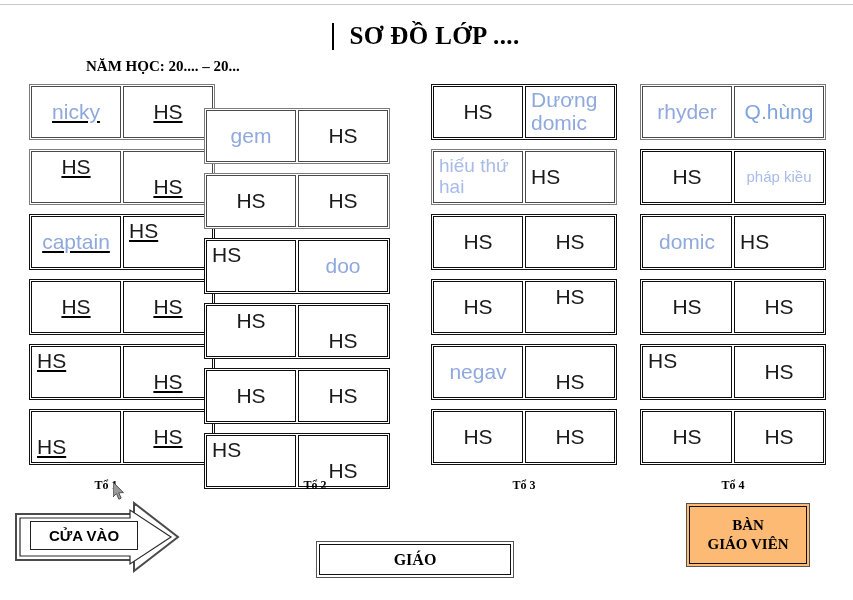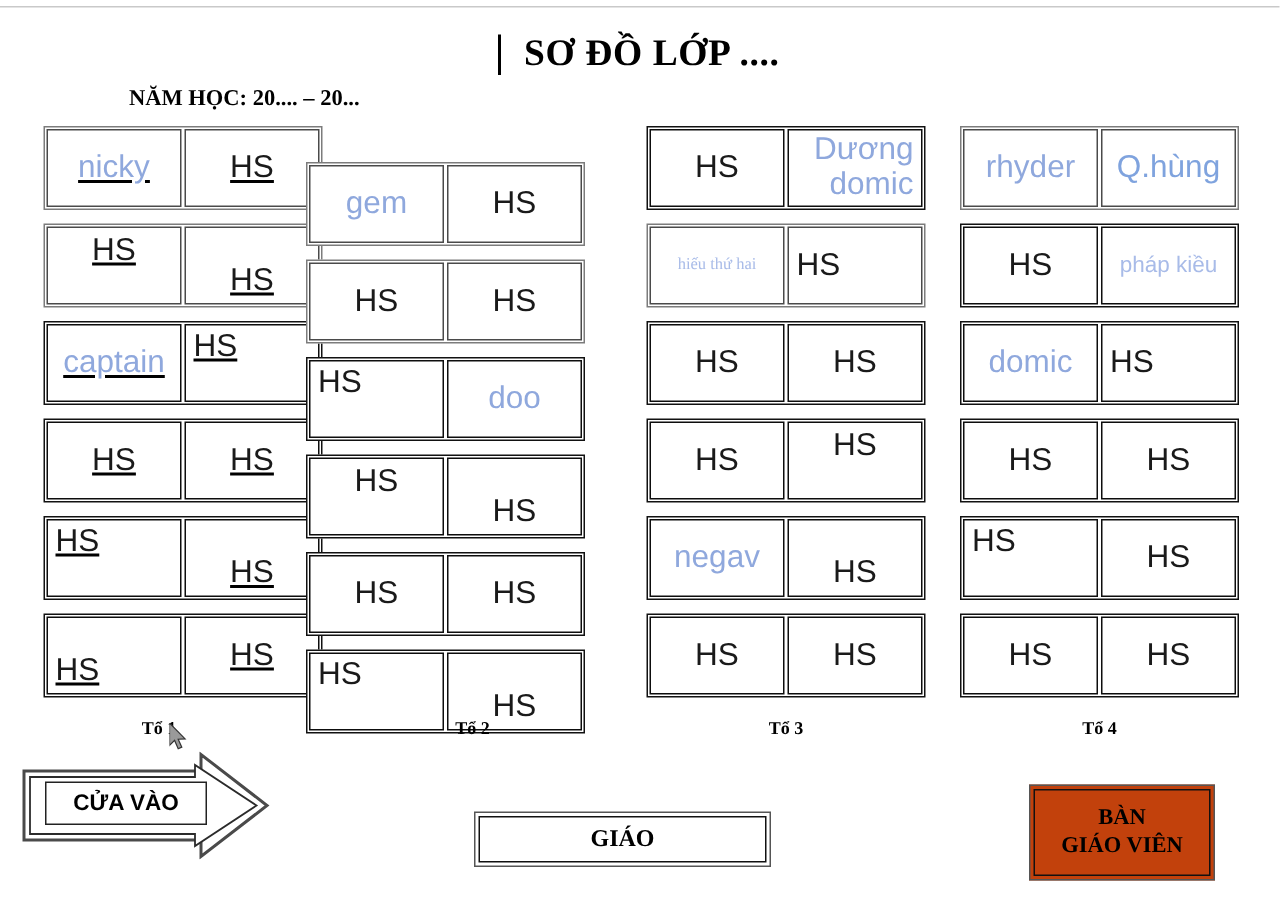--- a/index.html
+++ b/index.html
@@ -106,21 +106,21 @@
   .a-c   { align-items: center;      justify-content: center; }
   .a-tc  { align-items: flex-start;  justify-content: center; padding-top: 4px; }
   .a-bc  { align-items: flex-end;    justify-content: center; padding-bottom: 4px; }
   .a-cl  { align-items: center;      justify-content: flex-start; }
   .a-tl  { align-items: flex-start;  justify-content: flex-start; padding-top: 3px; }
   .a-bl  { align-items: flex-end;    justify-content: flex-start; padding-bottom: 4px; }
 
   .name      { color: #8fa8dd; }
   .name-soft { color: #a8bbe8; }
   .name-mid  { color: #7fa3de; }
-  .two-line  { white-space: normal; text-align: right; line-height: 1.08; }
+  .two-line  { white-space: normal; text-align: left; line-height: 1.08; }
 
   
   .group-labels {
     position: absolute;
     left: 0; top: 478px;
     width: 853px;
     height: 16px;
   }
   .group-label {
     position: absolute;
@@ -188,24 +188,23 @@
     font-size: 16px;
     color: #000;
   }
 
   
   .teacher {
     position: absolute;
     left: 686px; top: 503px;
     width: 124px; height: 64px;
     border: 1px solid #555;
-    background: #c2410c;
+    background: #fdba74;
     padding: 2px;
     box-sizing: border-box;
-    margin-top: 20px;
   }
   .teacher-inner {
     width: 100%; height: 100%;
     border: 1px solid #111;
     box-sizing: border-box;
     display: flex;
     flex-direction: column;
     align-items: center;
     justify-content: center;
     font-family: "Liberation Serif", serif;
@@ -336,21 +335,21 @@
     <div class="desk dark">
       <div class="seat a-c dark-edge">
           <span>HS</span>
         </div>
       <div class="seat a-c dark-edge">
           <span class="name two-line">Dương domic</span>
         </div>
     </div>
     <div class="desk">
       <div class="seat a-c">
-          <span class="name-soft two-line" style="font-size:11px;font-family:Liberation Serif, serif;">hiếu thứ hai</span>
+          <span class="name-soft two-line" style="font-size:19px;">hiếu thứ hai</span>
         </div>
       <div class="seat a-cl">
           <span>HS</span>
         </div>
     </div>
     <div class="desk dark">
       <div class="seat a-c dark-edge">
           <span>HS</span>
         </div>
       <div class="seat a-c dark-edge">

